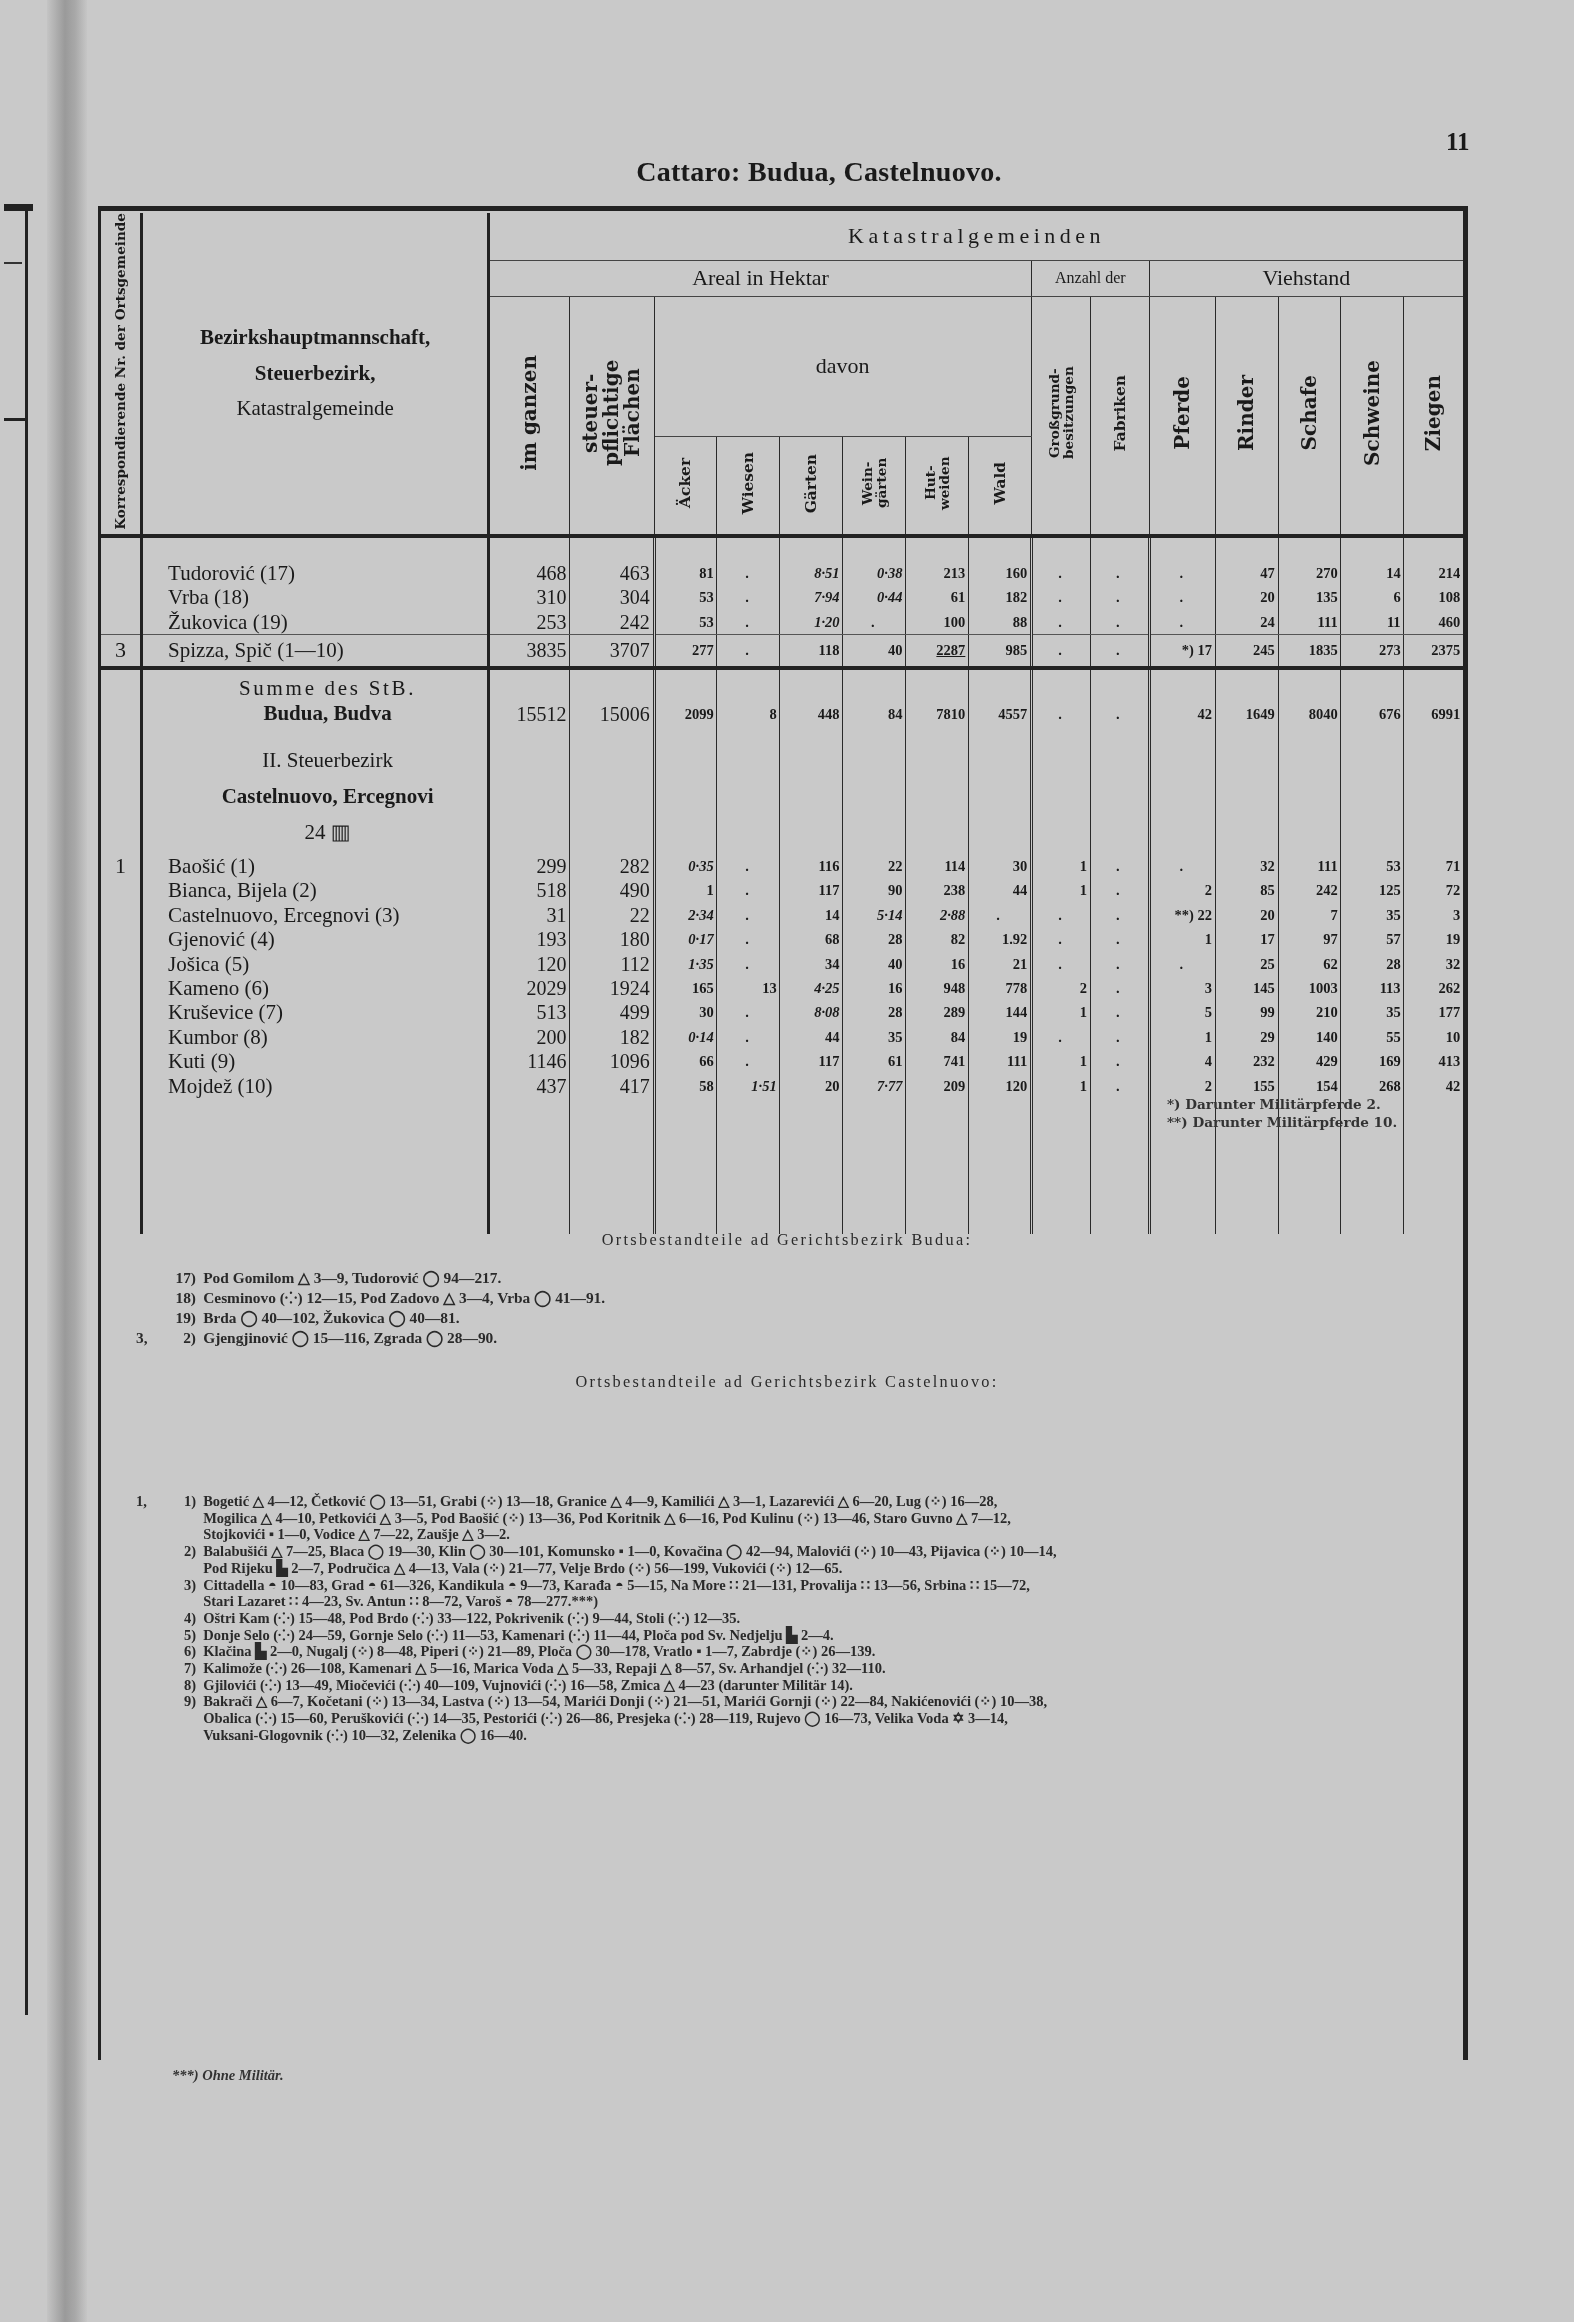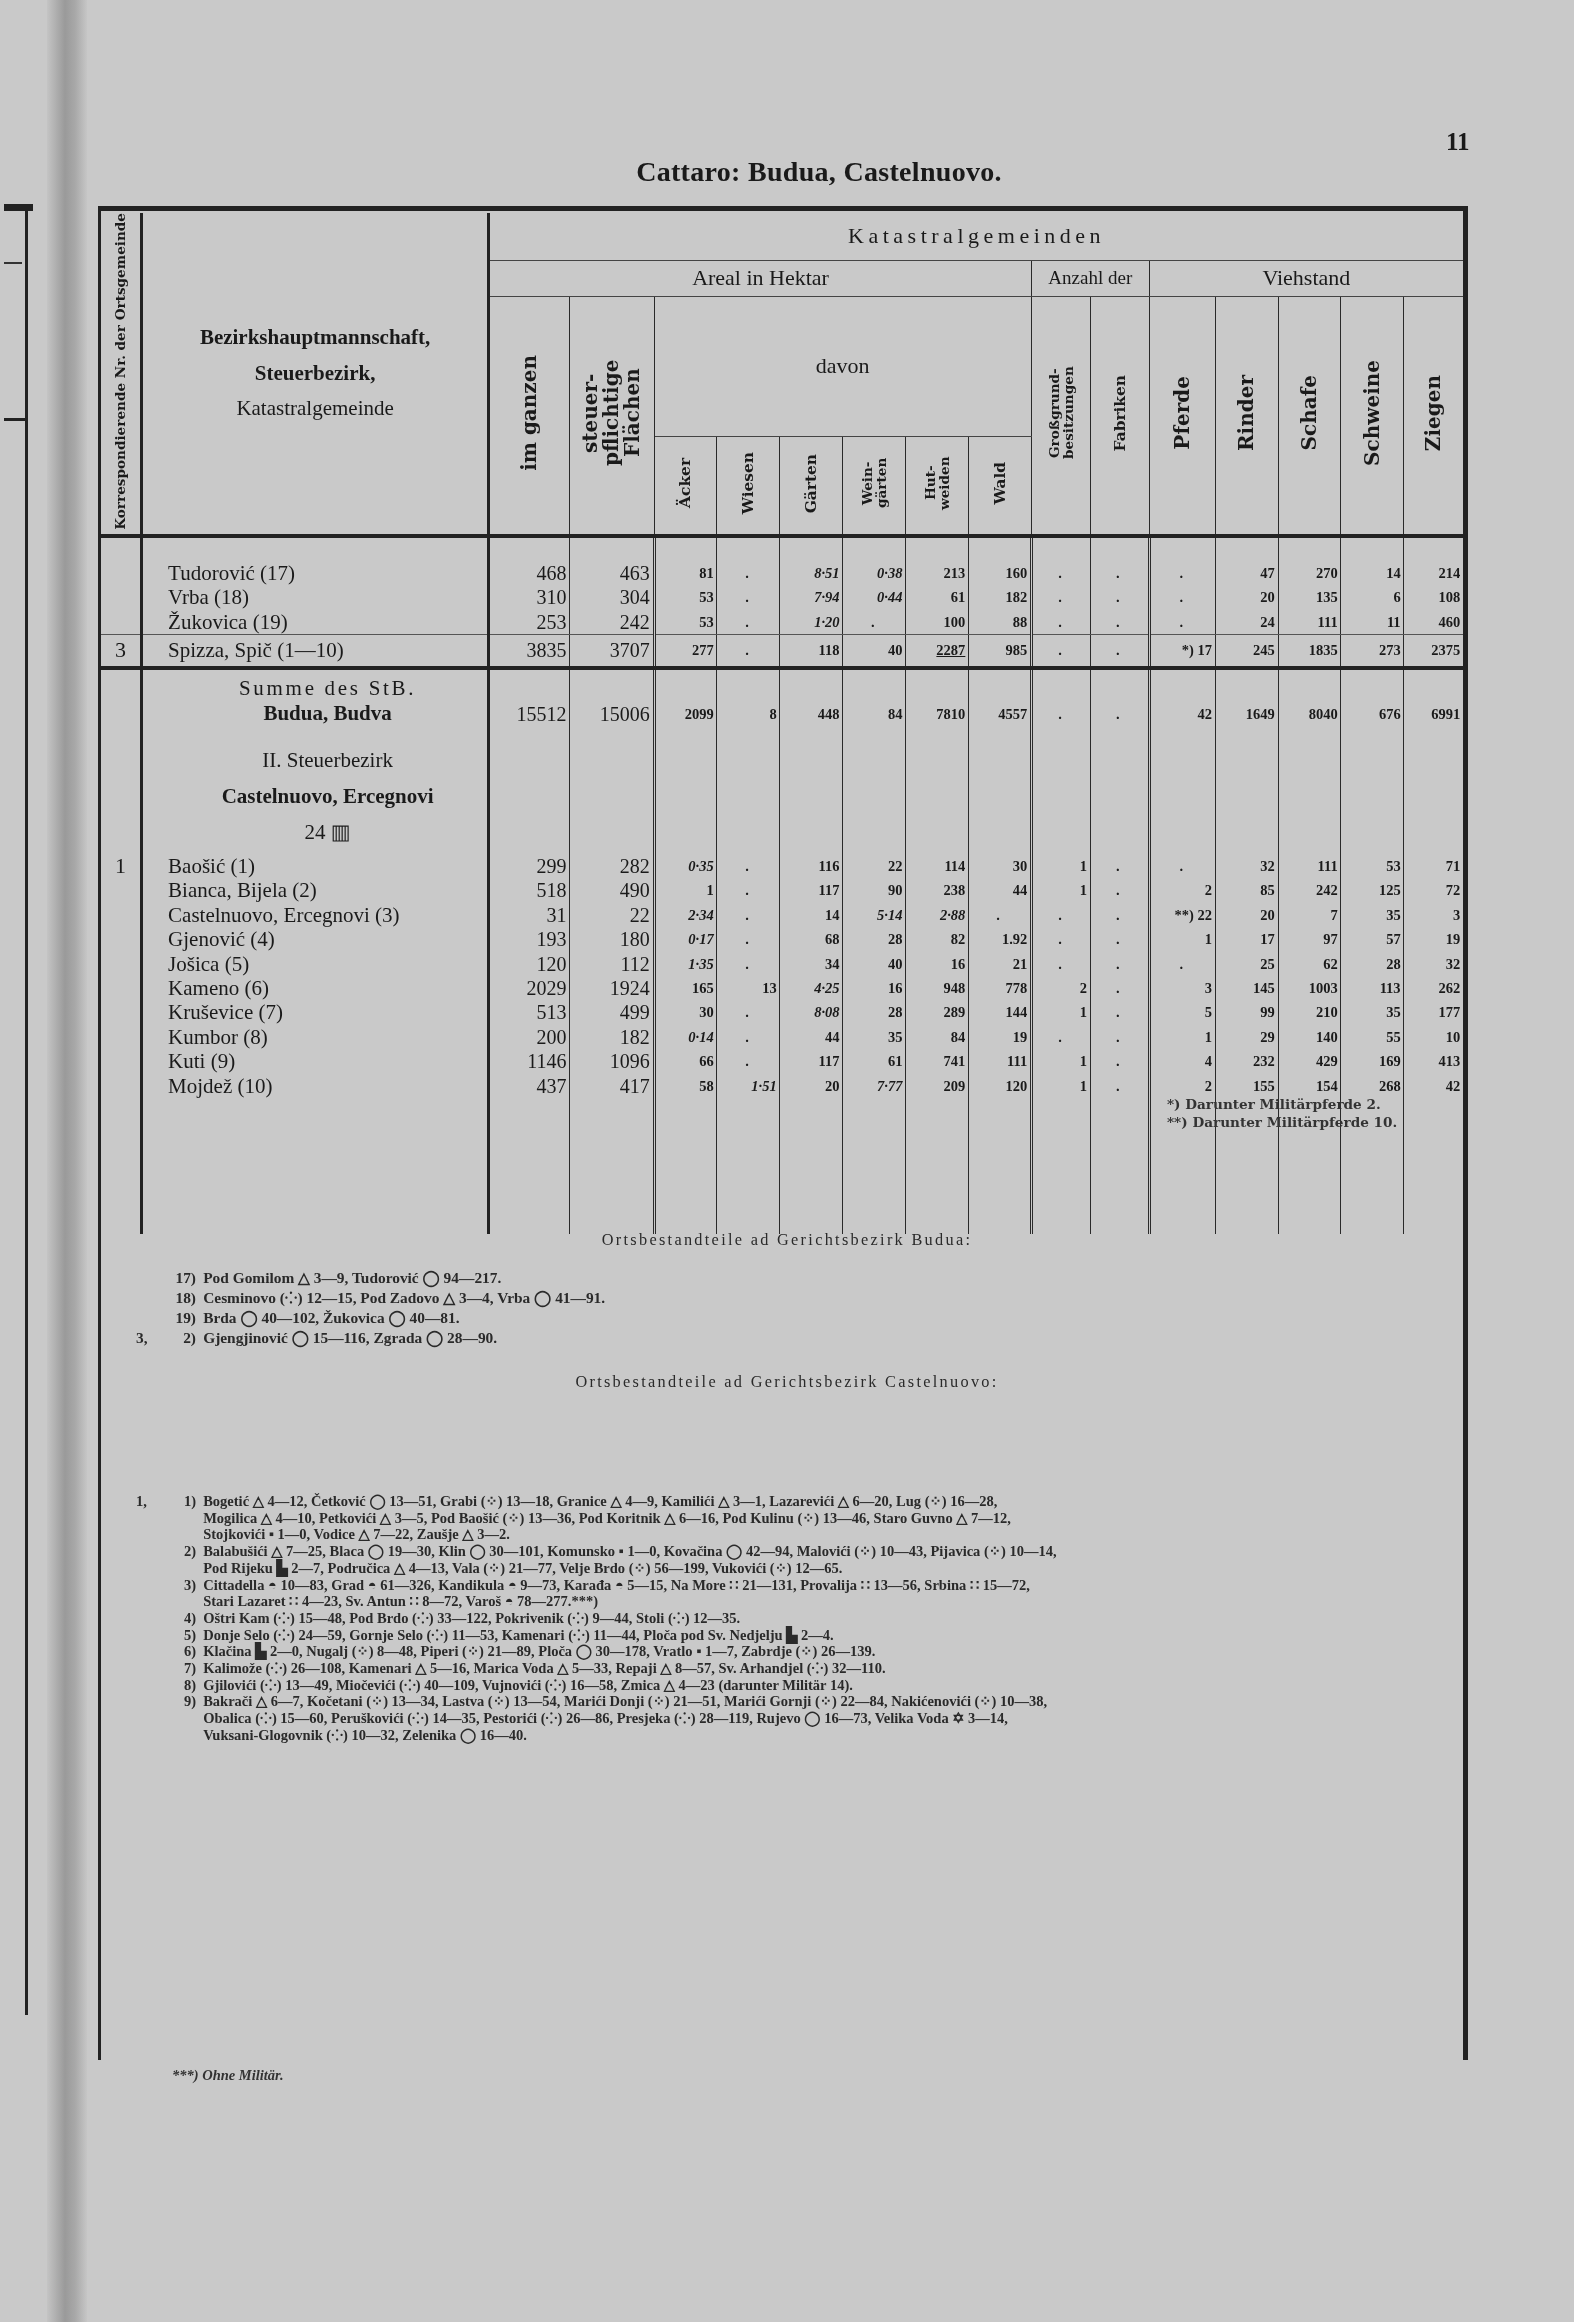--- a/index.html
+++ b/index.html
@@ -49,21 +49,21 @@
   .vert {
     writing-mode: vertical-rl; transform: rotate(180deg);
     display: inline-block; font-family: "DejaVu Serif", serif; font-weight: bold;
     white-space: nowrap; line-height: 1.05;
   }
   .vert.small { font-size: 15.4px; }
   .vert.big { font-size: 20px; }
   .vert.tiny { font-size: 13.6px; }
   .hdr-title { font-size: 22px; letter-spacing: 4.5px; }
   .hdr-sub { font-size: 22px; }
-  .hdr-sub2 { font-size: 19px; }
+  .hdr-sub2 { font-size: 16px; }
   .name-hdr { text-align: center; line-height: 1.7; }
   .name-hdr .b { font-family: "Liberation Serif", serif; font-weight: bold; font-size: 21px; }
   .name-hdr .n { font-family: "Liberation Serif", serif; font-size: 21px; }
 
   .body-row td { font-size: 20px; height: 24.4px; line-height: 24.4px; }
   td.num { text-align: right; padding-right: 2.7px !important; border-right: 1.8px solid #2a2a2a; }
   td.num.sm { font-size: 14.5px; font-weight: bold; }
   td.num.it { font-style: italic; }
   td.idx { text-align: center; font-weight: bold; font-size: 22px; border-right: 3.6px solid #222; }
   td.name { padding-left: 25px !important; border-right: 3.6px solid #222; white-space: nowrap; font-size: 21px; }

